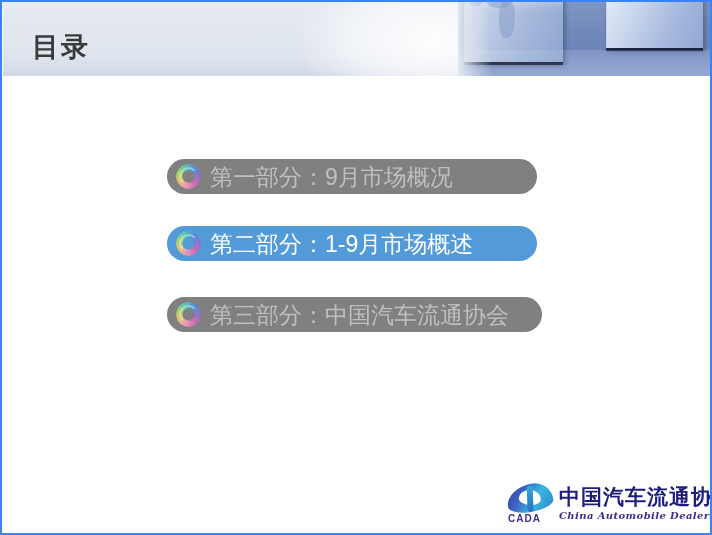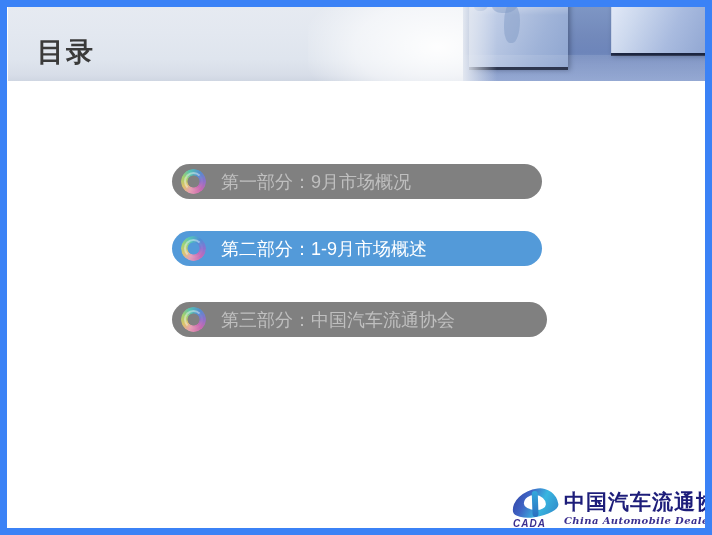--- a/index.html
+++ b/index.html
@@ -10,21 +10,21 @@
   body {
     font-family: "Liberation Sans", "DejaVu Sans", sans-serif;
   }
 
   #slide {
     position: relative;
     width: 712px;
     height: 535px;
     background: #ffffff;
     box-sizing: border-box;
-    border: 7px solid #3b82f6;
+    border: 2px solid #3b82f6;
     overflow: hidden;
   }
 
   
   #header {
     position: absolute;
     left: 1px;
     top: 0;
     width: 710px;
     height: 74px;
@@ -135,22 +135,22 @@
   .ring-icon::after {           
     content: "";
     position: absolute; left: 3px; top: 3px; right: 3px; bottom: 3px;
     border-radius: 50%;
     border: 2px solid rgba(255,255,255,0.45);
     border-bottom-color: rgba(255,255,255,0.05);
     border-right-color: rgba(255,255,255,0.05);
   }
 
   .toc-label {
-    margin-left: 15px;
-    font-size: 18px;
+    margin-left: 9px;
+    font-size: 23px;
     line-height: 22px;
     white-space: nowrap;
   }
   .toc-item.inactive .toc-label { color: #bfbfbf; }
   .toc-item.active   .toc-label { color: #ffffff; }
 
   
   #logo {
     position: absolute;
     left: 503px;
@@ -189,21 +189,20 @@
     background: linear-gradient(to bottom, #34a9dc, #2a6fc0);
     border-radius: 3px;
     transform: rotate(6deg);
   }
   #logo-cada {
     position: absolute;
     left: 3px; bottom: 1px;
     font-family: "Liberation Sans", "DejaVu Sans", sans-serif;
     font-size: 10px;
     font-weight: bold;
-    font-style: italic;
     letter-spacing: 1px;
     color: #3b2f8f;
     text-align: center;
   }
   #logo-text { margin-left: 4px; }
   #logo-cn {
     font-family: "DejaVu Serif", "Liberation Serif", serif;
     font-size: 21px;
     font-weight: bold;
     color: #1d1d7a;

